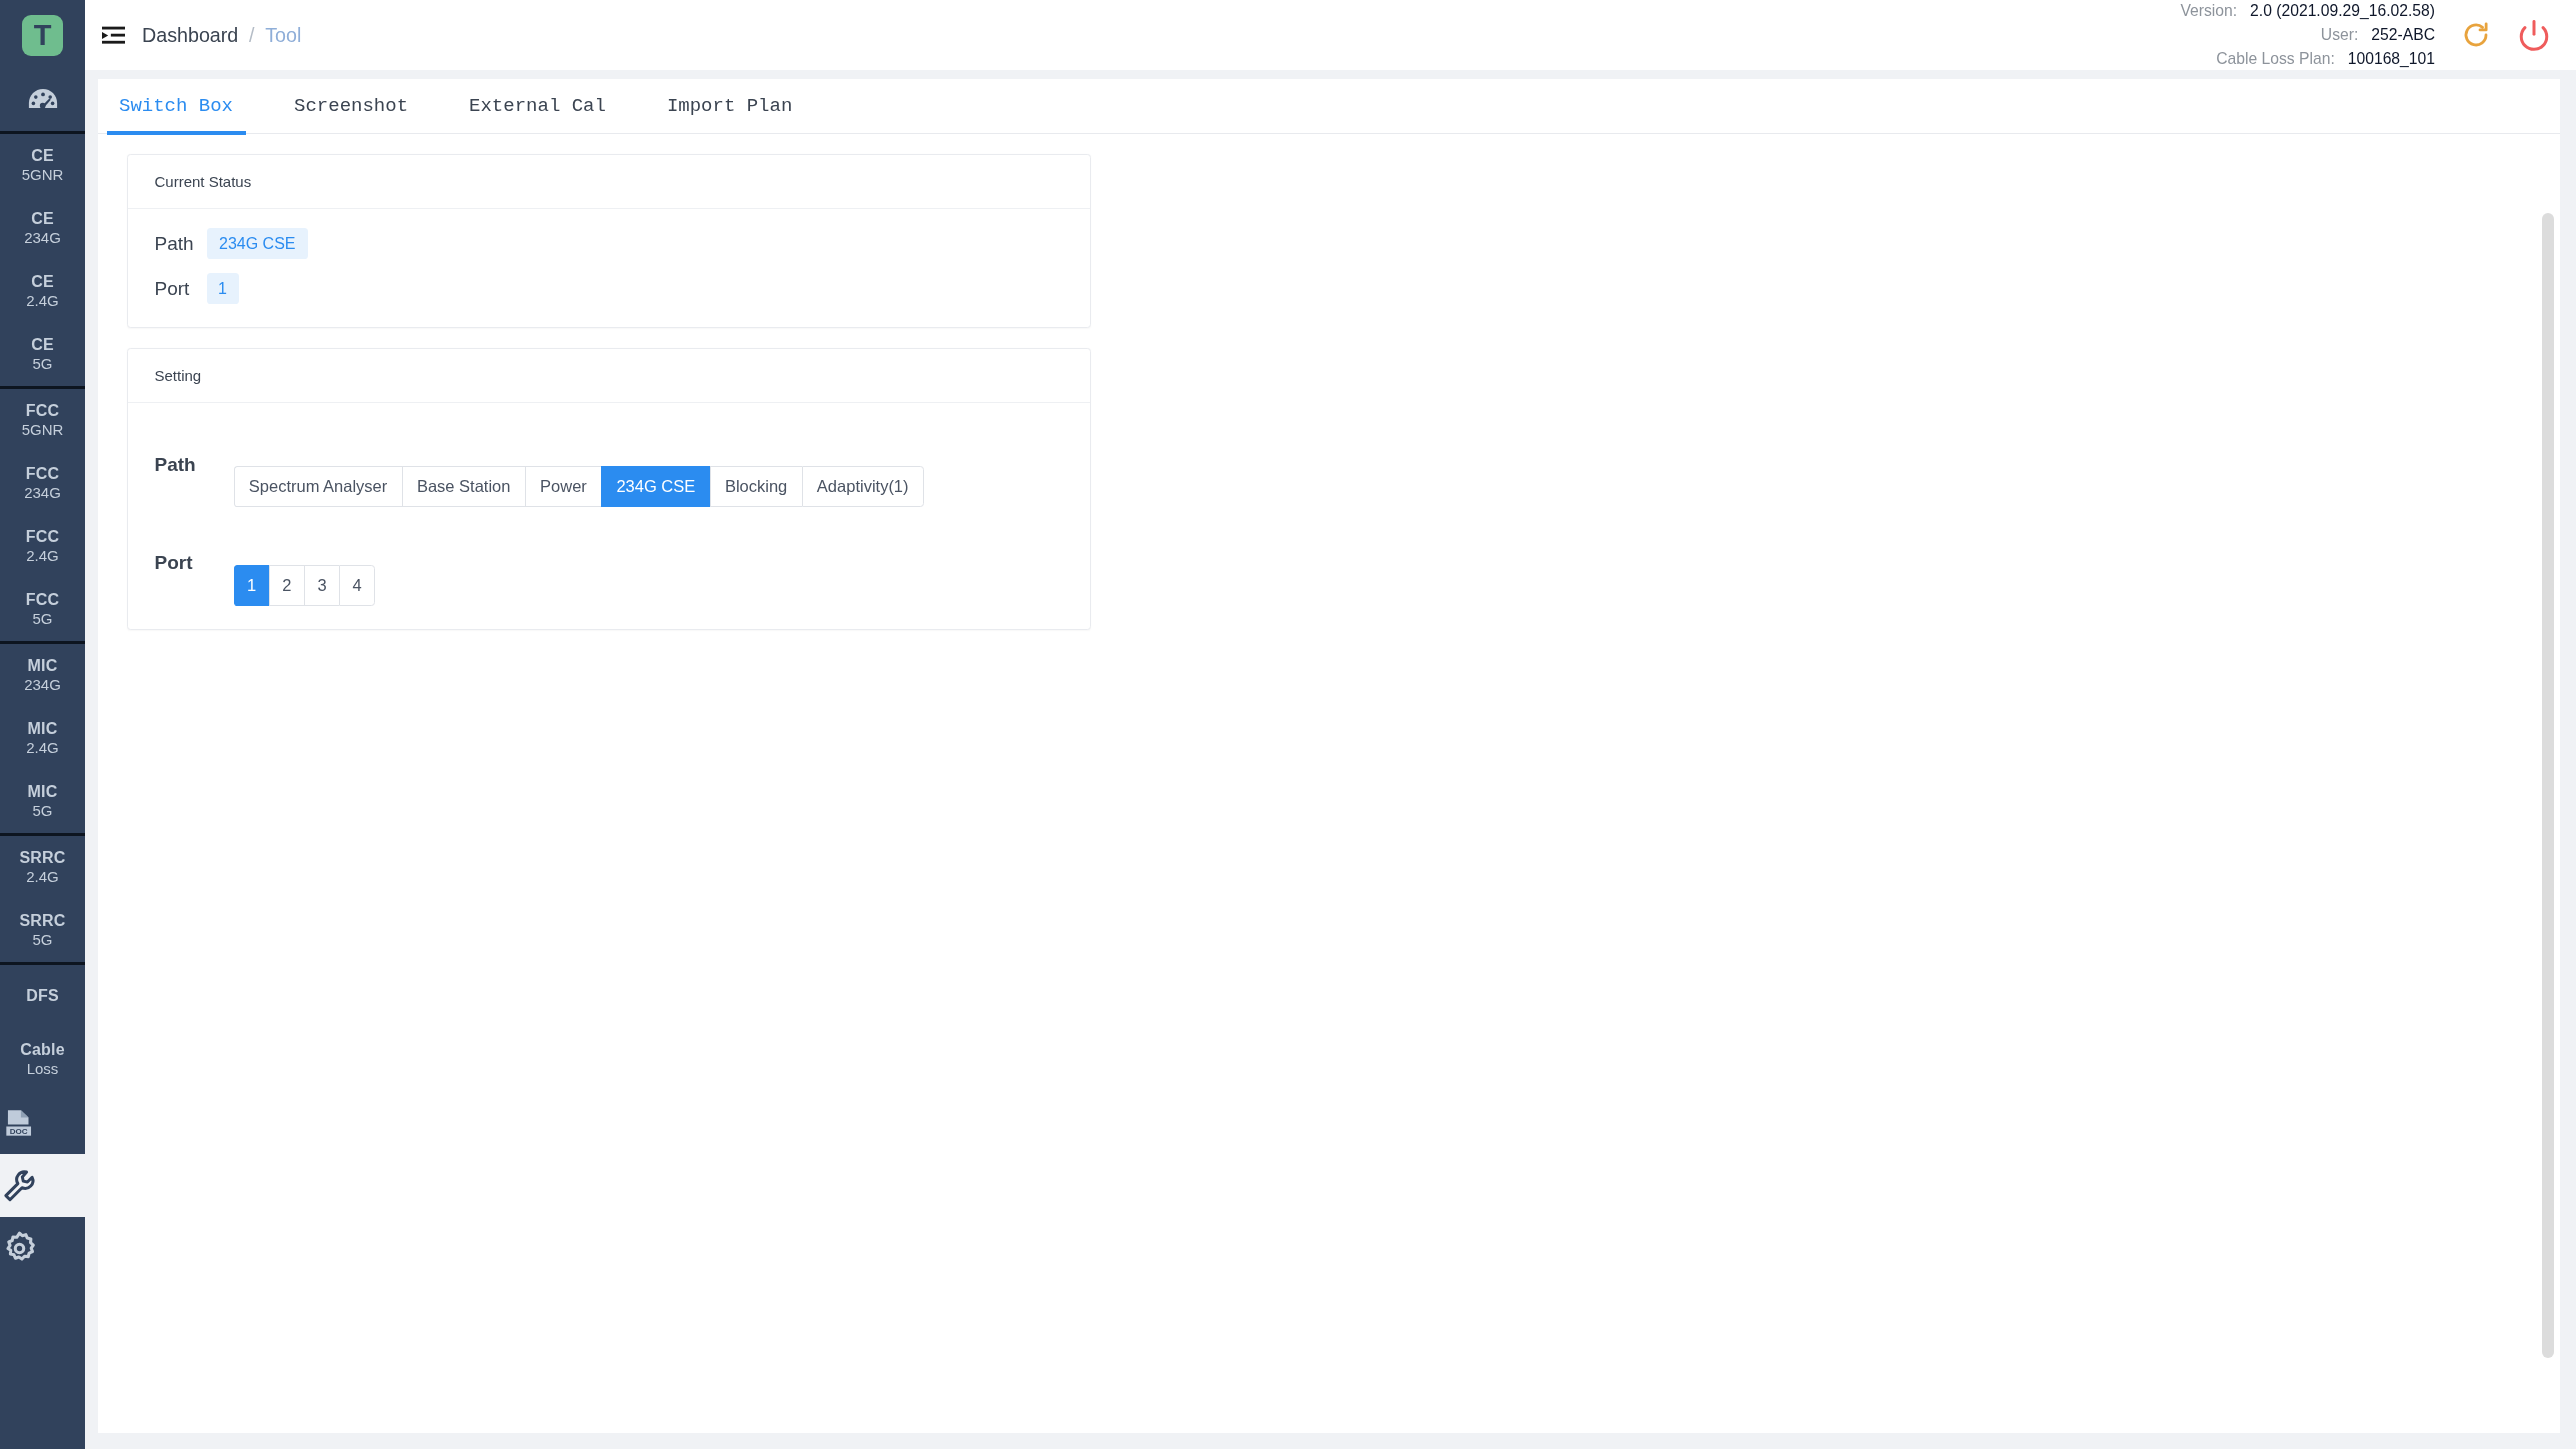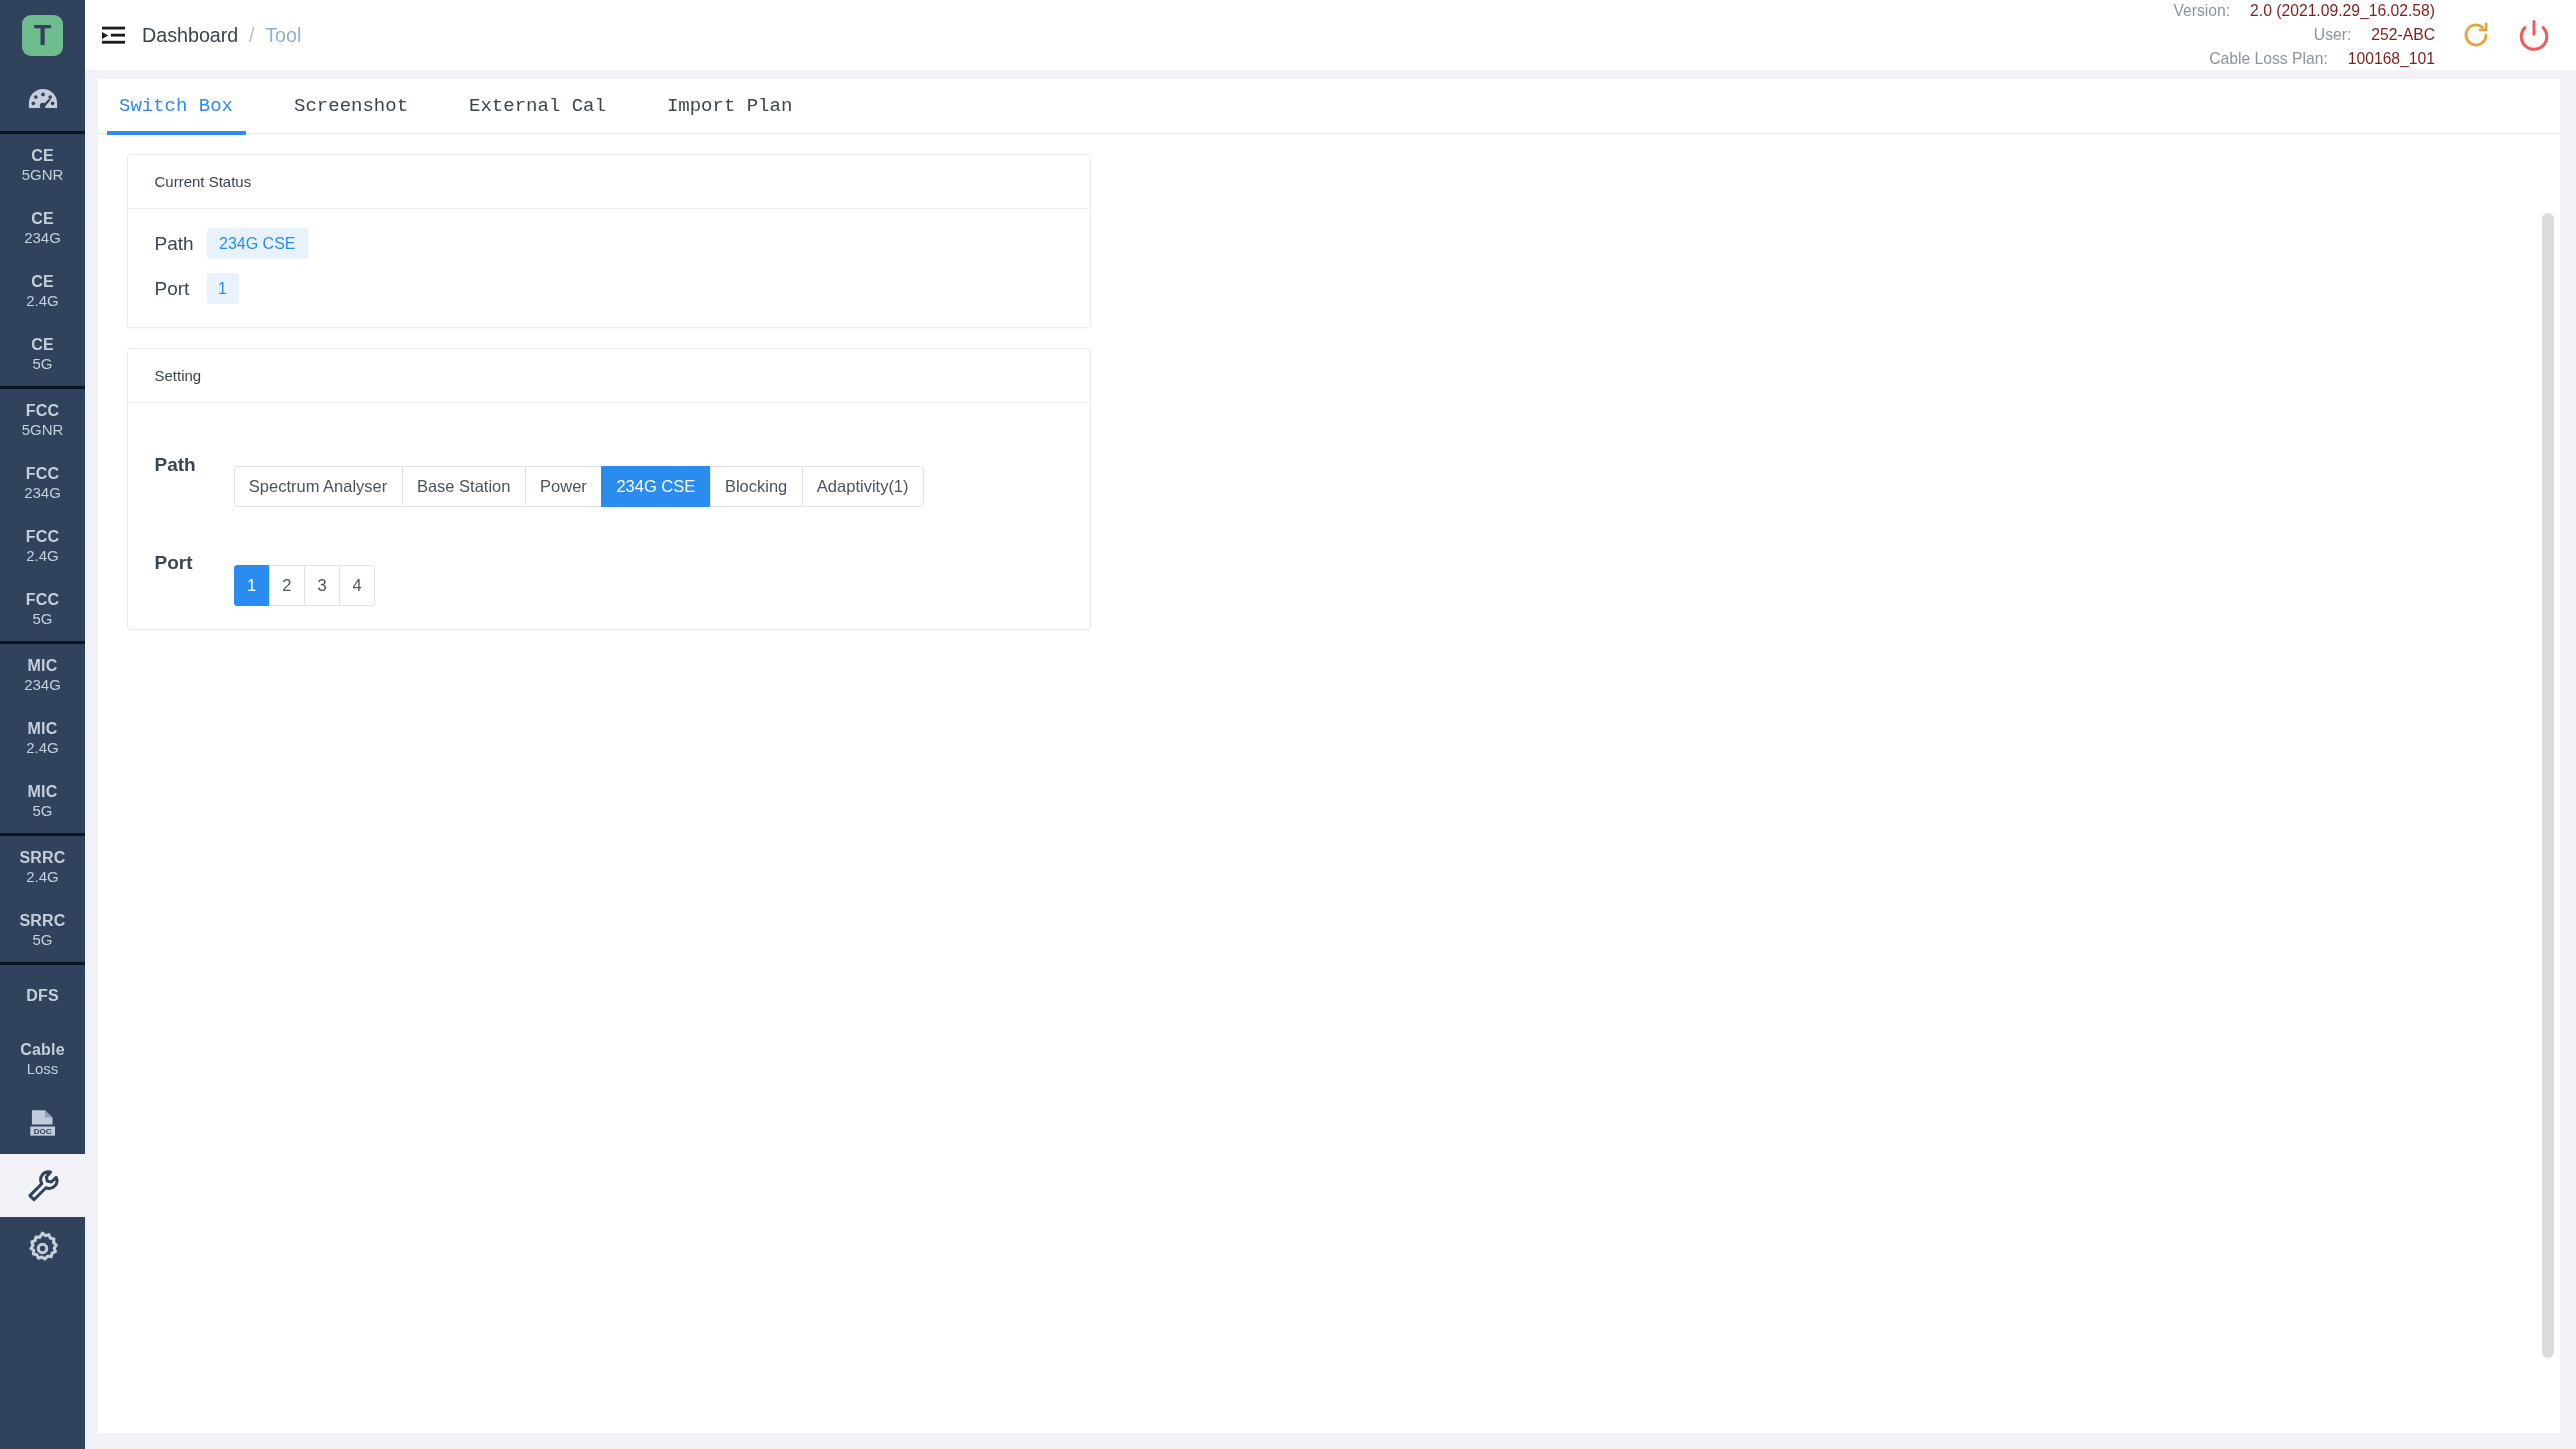--- a/index.html
+++ b/index.html
@@ -37,21 +37,21 @@
   .nav-item {
     height: 63px;
     display: flex; flex-direction: column;
     align-items: center; justify-content: center;
     color: #c5cfdb; text-align: center; line-height: 1.18;
     cursor: pointer;
   }
   .nav-item .l1 { font-weight: bold; font-size: 16px; letter-spacing: 0.2px; }
   .nav-item .l2 { font-size: 15px; }
   .icon-item {
-    height: 63px; display: flex; align-items: center; justify-content: center;
+    height: 63px; display: flex; align-items: center; 
     cursor: pointer;
   }
   .icon-item.active { background: #f0f2f5; }
 
   
   .main { flex: 1 1 auto; display: flex; flex-direction: column; min-width: 0; background: #f0f2f5; }
 
   .topbar {
     height: 70px; background: #ffffff;
     display: flex; align-items: center; padding: 0 0 0 0;
@@ -59,21 +59,21 @@
   }
   .hamburger { width: 57px; display: flex; align-items: center; justify-content: center; cursor: pointer; }
   .breadcrumb { display: flex; align-items: center; font-size: 19.7px; }
   .bc-root { color: #3b4451; }
   .bc-sep { color: #b4bcc6; margin: 0 10.7px; }
   .bc-cur { color: #8faed8; }
   .top-right { margin-left: auto; display: flex; align-items: center; padding-right: 25px; }
   .meta { text-align: right; font-size: 15.7px; line-height: 1.52; }
   .meta-row { white-space: nowrap; }
   .meta-k { color: #8d939b; }
-  .meta-v { color: #7f1d1d; margin-left: 20px; }
+  .meta-v { color: #0f172a; margin-left: 13px; }
   .top-icon { margin-left: 25px; cursor: pointer; display: flex; align-items: center; }
 
   .content-wrap {
     flex: 1 1 auto; padding: 9px 16px 16px 12.5px; min-height: 0; display: flex;
   }
   .panel {
     flex: 1 1 auto; background: #ffffff; position: relative;
     display: flex; flex-direction: column; min-width: 0; overflow: hidden;
   }
 

